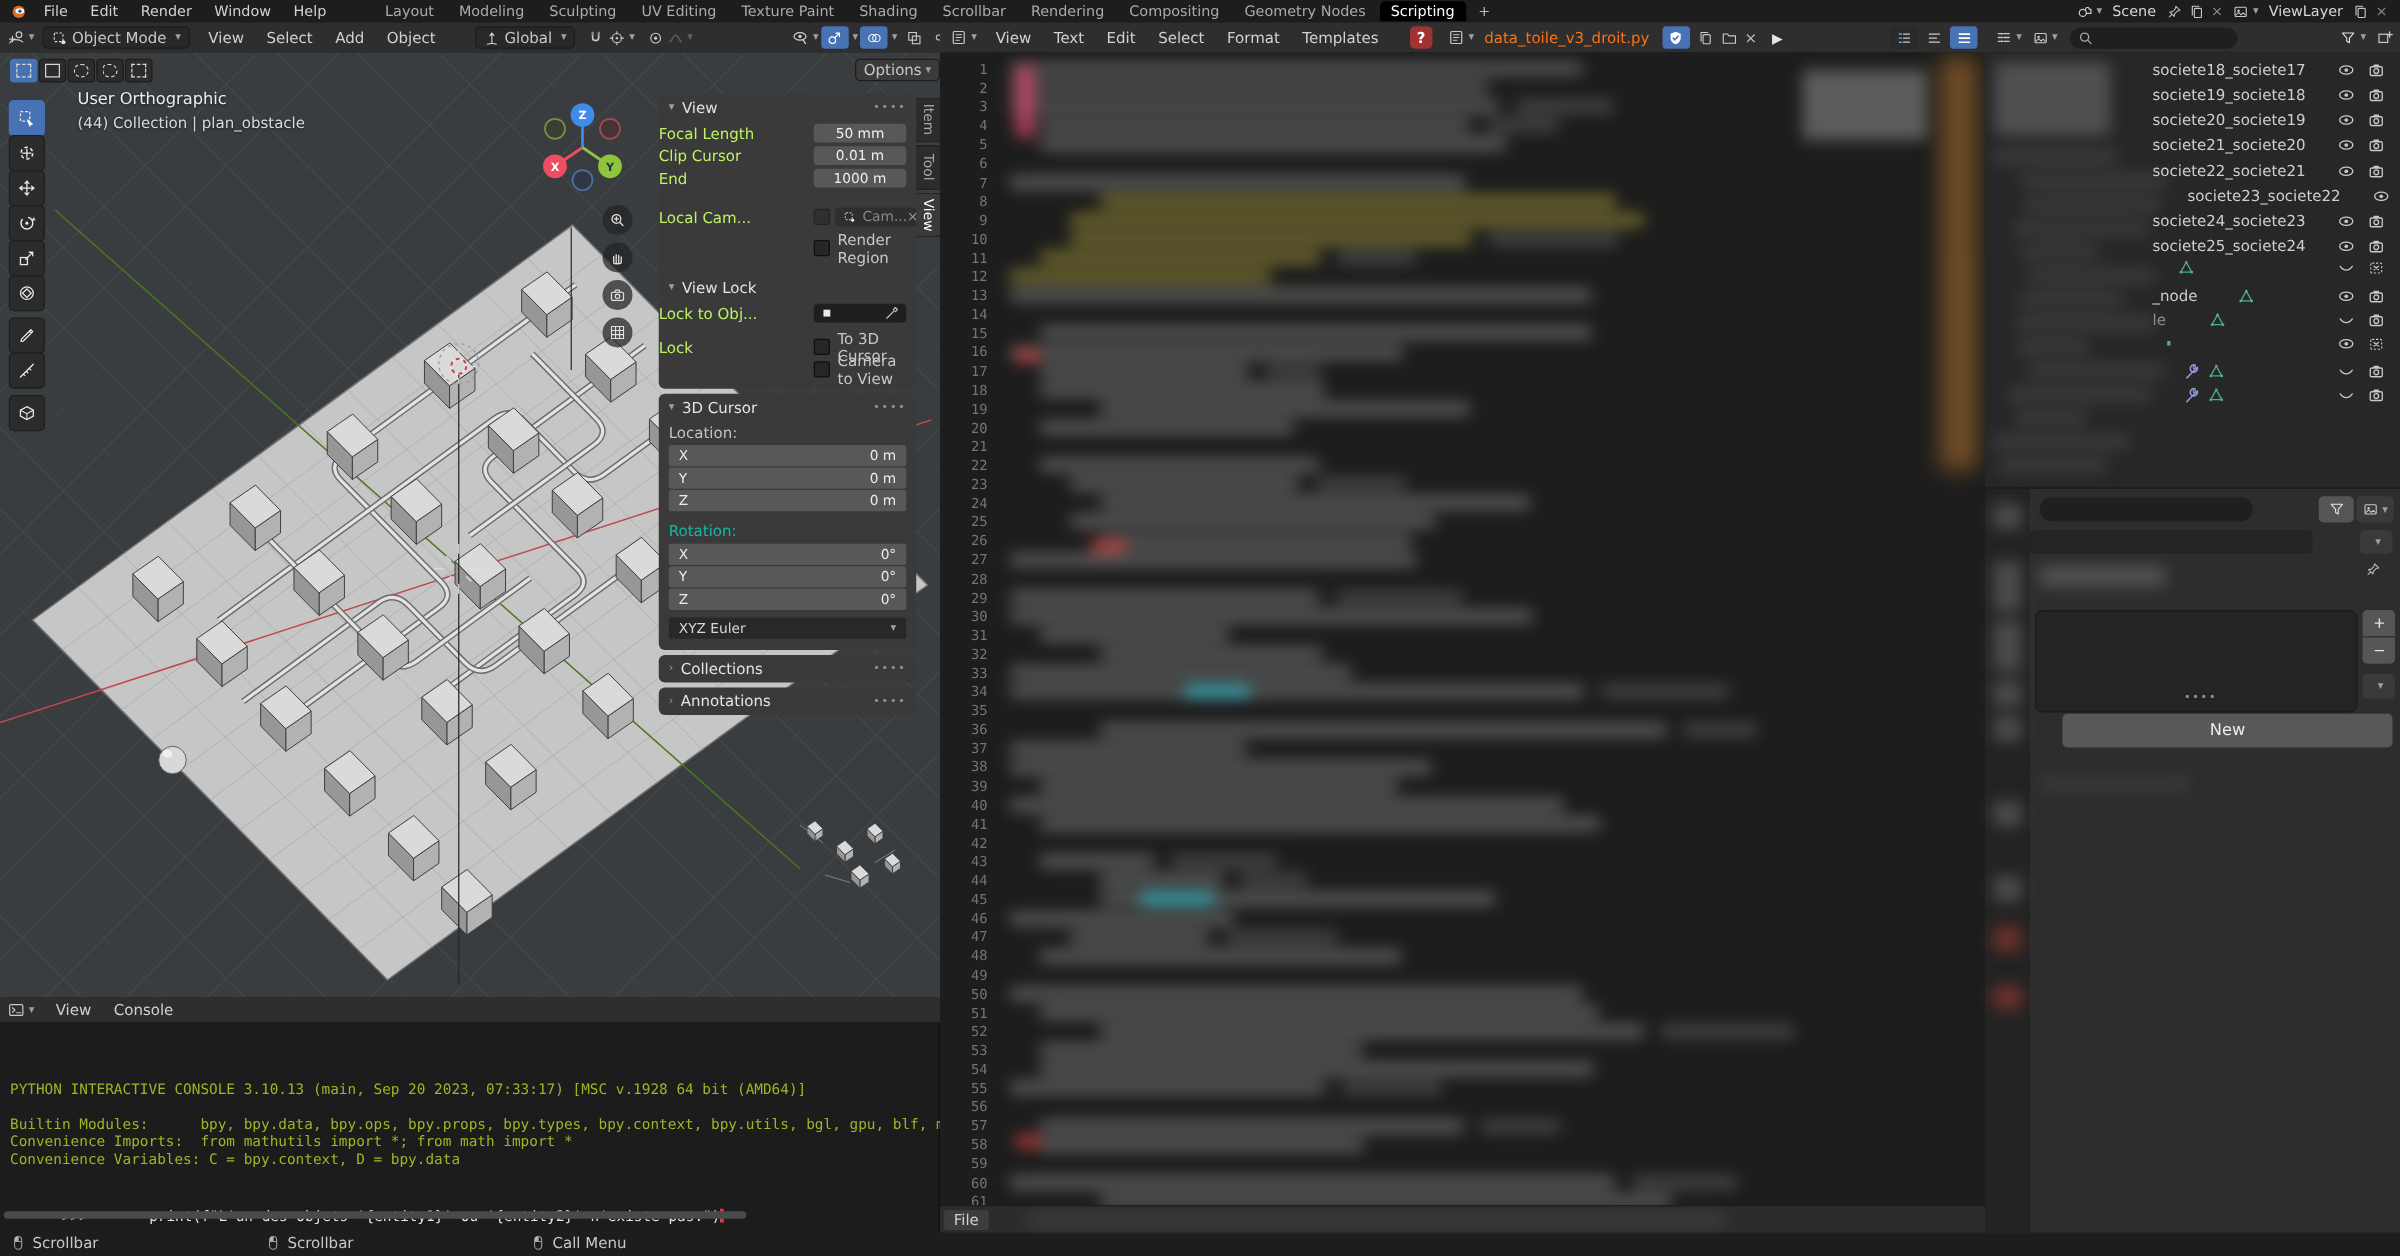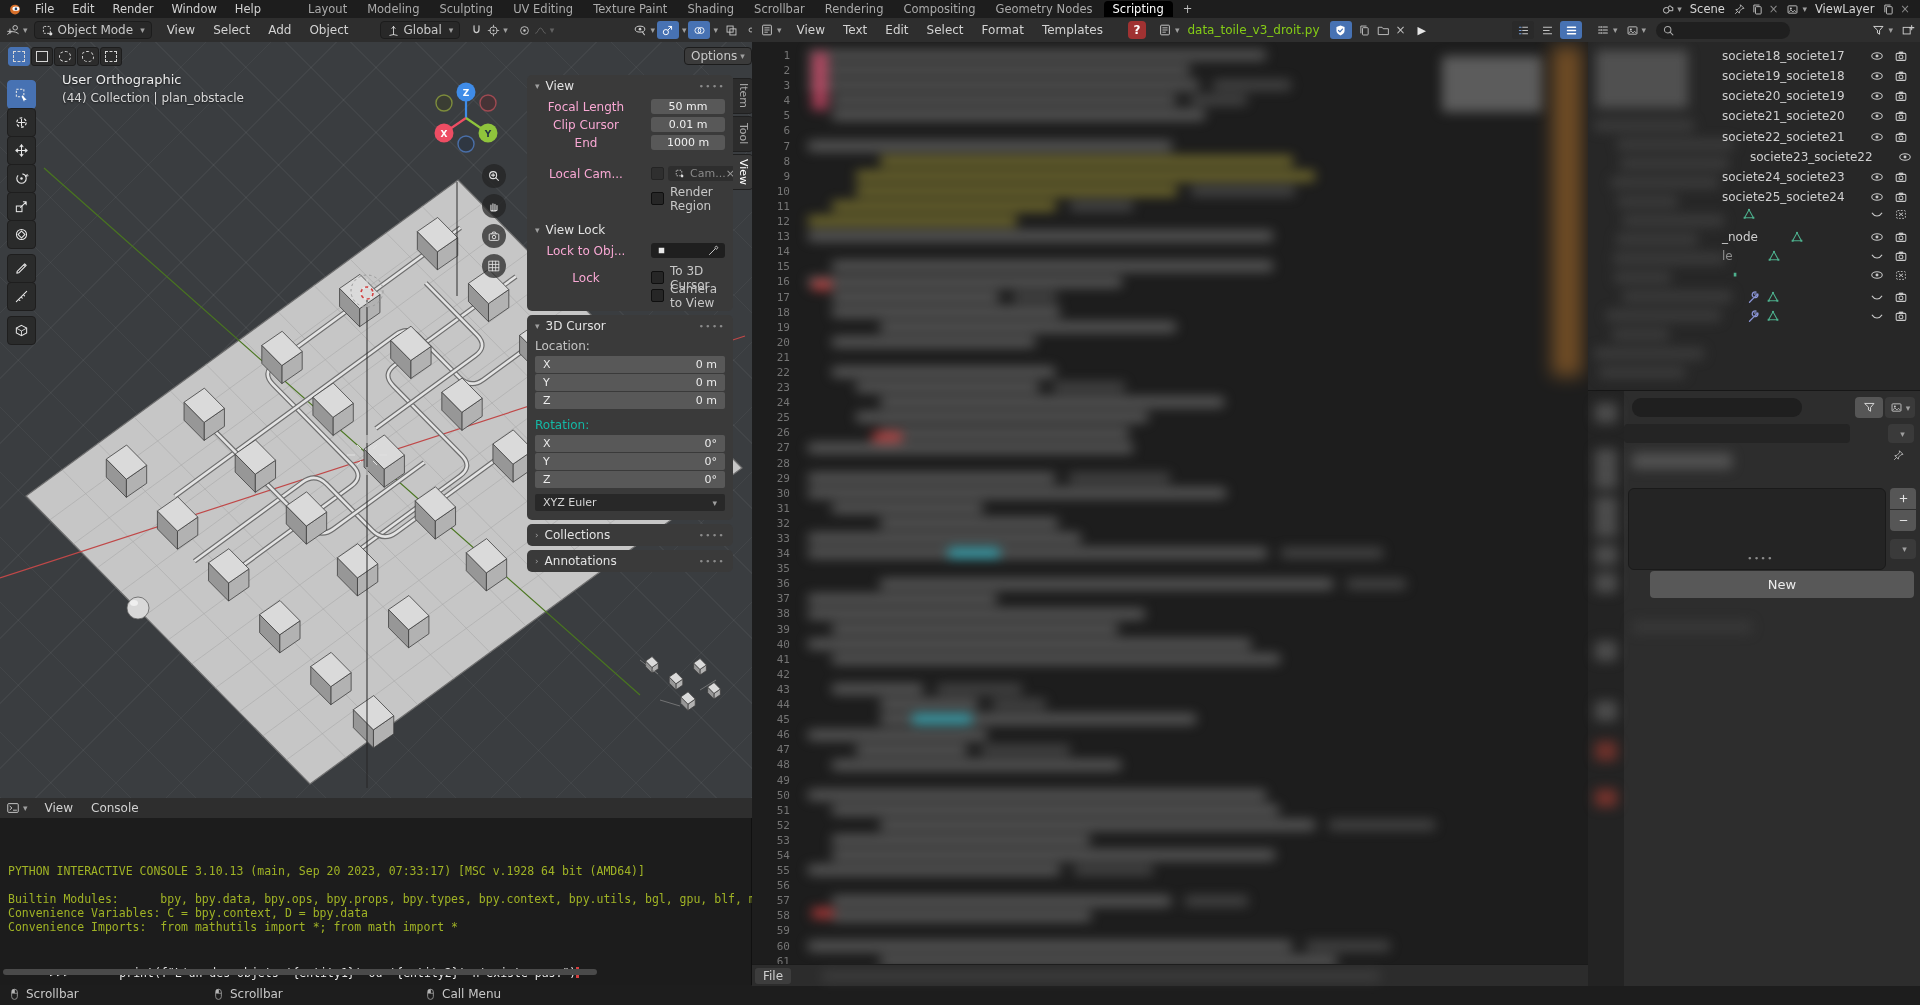--- a/index.html
+++ b/index.html
@@ -20,21 +20,21 @@
   .toolbtn{position:absolute;left:7px;width:27px;height:27px;border-radius:4px;background:rgba(41,41,41,.92);border:1px solid #1e1e1e;display:flex;align-items:center;justify-content:center}
   .toolbtn.active{background:#4772b3;border-color:#4772b3}
   .navbtn{position:absolute;width:24px;height:24px;border-radius:50%;background:rgba(34,34,34,.72);display:flex;align-items:center;justify-content:center}
   .msel{width:20px;height:17px;border-radius:3px;background:#2c2c2c;border:1px solid #1d1d1d;display:flex;align-items:center;justify-content:center;margin-right:1px}
   .msel.active{background:#4772b3;border-color:#4772b3}
   .dashbox{width:10px;height:9px;border:1px dashed #d6d6d6}
   .panel{background:#3a3a3a;border-radius:5px}
   .pnl-h{display:flex;align-items:center;height:22px;color:#e3e3e3;padding:0 8px;font-size:12px}
   .grip{margin-left:auto;color:#8b8b8b;font-size:9px;letter-spacing:1px}
   .prow{display:flex;align-items:center;height:17px;margin:1px 8px 1px 0}
-  .plab{width:118px;text-align:center;padding-right:6px;color:#f9a8d4;white-space:nowrap;overflow:hidden;flex:none}
+  .plab{width:118px;text-align:left;padding-right:6px;color:#bef264;white-space:nowrap;overflow:hidden;flex:none}
   .pval{flex:1;background:#585858;border-radius:3px;height:15px;display:flex;align-items:center;justify-content:center;color:#f0f0f0;font-size:11px}
   .cbox{width:11px;height:11px;background:#262626;border:1px solid #0f0f0f;border-radius:2px;flex:none}
   .srow{display:flex;align-items:center;height:17px;background:#585858;margin:0 8px 1px 8px;border-radius:2px;padding:0 8px;color:#ececec;font-size:11px}
   .vtab{width:20px;border-radius:0 5px 5px 0;background:#2c2c2c;border:1px solid #202020;border-left:none;color:#a8a8a8;display:flex;align-items:center;justify-content:center;writing-mode:vertical-rl;font-size:11px;margin-bottom:2px}
   .vtab.active{background:#3a3a3a;color:#fff}
   .blur{filter:blur(6px)}
   .blob{position:absolute;border-radius:3px}
   .mono{font-family:"DejaVu Sans Mono",monospace}
   .consline{white-space:pre;font-family:"DejaVu Sans Mono",monospace;font-size:11.5px;line-height:14px;padding-left:8px}
   .obrow{position:absolute;height:19px;display:flex;align-items:center;font-size:12px;color:#cfcfcf;white-space:nowrap}
@@ -641,22 +641,22 @@
 
     <span class="mi">View</span>
         <span class="mi">Console</span>
       </div>
   </div>
   <div class="abs" id="consolebody" style="left:0;top:818px;width:752px;height:167px;background:#1c1c1c;border-right:1px solid #101010;padding-top:46px;box-sizing:border-box">
     <div id="consolelines">
         <div class="consline" style="color: rgb(160, 179, 37);">PYTHON INTERACTIVE CONSOLE 3.10.13 (main, Sep 20 2023, 07:33:17) [MSC v.1928 64 bit (AMD64)]</div>
         <div class="consline" style="color: rgb(160, 179, 37);"> </div>
         <div class="consline" style="color: rgb(160, 179, 37);">Builtin Modules:      bpy, bpy.data, bpy.ops, bpy.props, bpy.types, bpy.context, bpy.utils, bgl, gpu, blf, mathutils</div>
+        <div class="consline" style="color: rgb(160, 179, 37);">Convenience Imports:  from mathutils import *; from math import *</div>
         <div class="consline" style="color: rgb(160, 179, 37);">Convenience Variables: C = bpy.context, D = bpy.data</div>
-        <div class="consline" style="color: rgb(160, 179, 37);">Convenience Imports:  from mathutils import *; from math import *</div>
         <div class="consline" style="color: rgb(160, 179, 37);"> </div>
       </div>
     <div class="consline" style="color:#e6e6e6;margin-top:4px">
       <span>&gt;&gt;&gt;</span><span style="display:inline-block;width:49px"></span><span>print(f"L'un des objets '{entity1}' ou '{entity2}' n'existe pas.")</span><span style="display:inline-block;width:3px;height:11px;background:#d84040;vertical-align:-1px"></span>
     </div>
     <div class="abs" style="left:3px;top:151px;width:594px;height:6px;border-radius:3px;background:#4a4a4a"></div>
   </div>
 
   <div class="abs flex hdr" style="left:752px;top:18px;width:836px;height:24px">
     <span class="ic" style="margin-left:8px">
@@ -676,21 +676,21 @@
         <span class="mi">Templates</span>
       </div>
     <span style="width:18px;height:18px;margin-left:16px;border-radius:4px;background:#a03232;color:#fff;display:flex;align-items:center;justify-content:center;font-weight:bold;font-size:12px">?</span>
     <span class="ic" style="margin-left:12px">
         <svg width="14" height="14" viewBox="0 0 16 16">
           <rect x="3" y="2.5" width="10" height="11" rx="1" stroke="#c9c9c9" fill="none" stroke-width="1.1"></rect>
           <path d="M5.5 5.5h5M5.5 8h5M5.5 10.5h3" stroke="#c9c9c9" stroke-width="1" fill="none" stroke-linecap="round" stroke-linejoin="round"></path>
         </svg>
       </span>
       <span class="cv">▾</span>
-    <span style="margin:0 8px;color:#84cc16;white-space:nowrap">data_toile_v3_droit.py</span>
+    <span style="margin:0 8px;color:#f97316;white-space:nowrap">data_toile_v3_droit.py</span>
     <span class="tglbtn on">
         <span class="ic">
           <svg width="13" height="13" viewBox="0 0 16 16">
             <path d="M8 1.8 13 3.6V8c0 3-2.2 4.9-5 6.1C5.2 12.9 3 11 3 8V3.6Z" fill="#fff"></path>
             <path d="M5.6 8l1.7 1.7 3.1-3.5" stroke="#4772b3" stroke-width="1.5" fill="none" stroke-linecap="round" stroke-linejoin="round"></path>
           </svg>
         </span>
       </span>
     <span class="ic" style="margin-left:6px">
         <svg width="13" height="13" viewBox="0 0 16 16">

